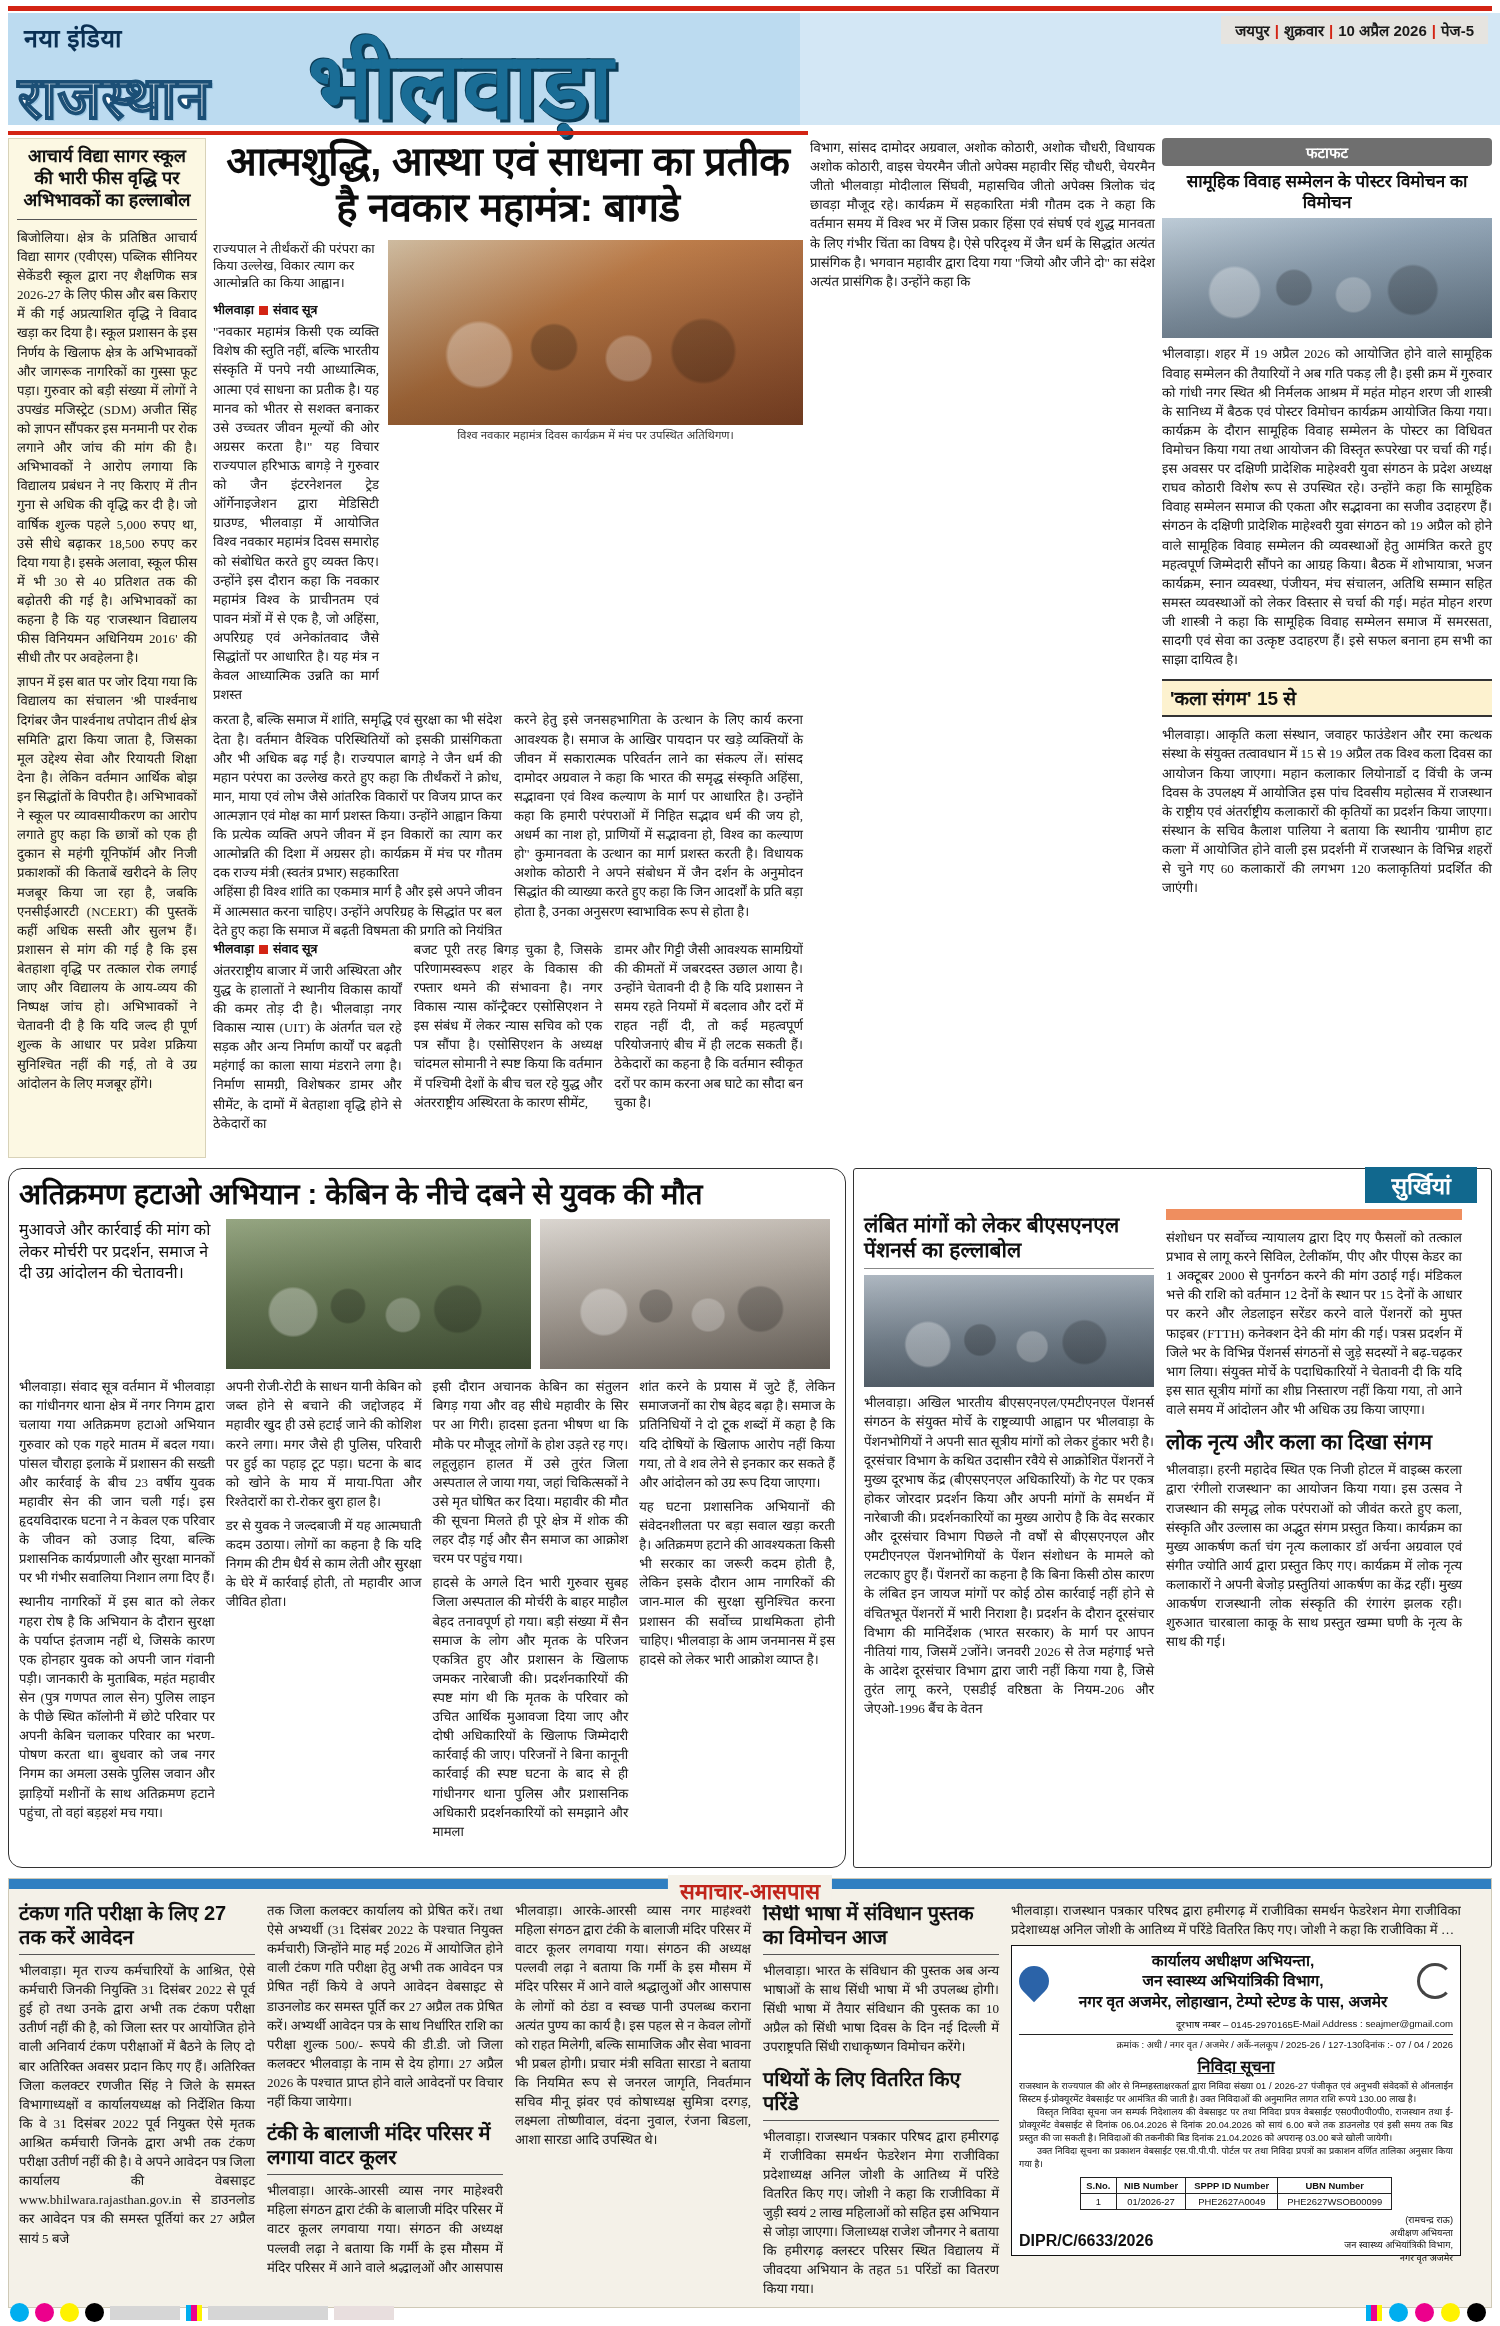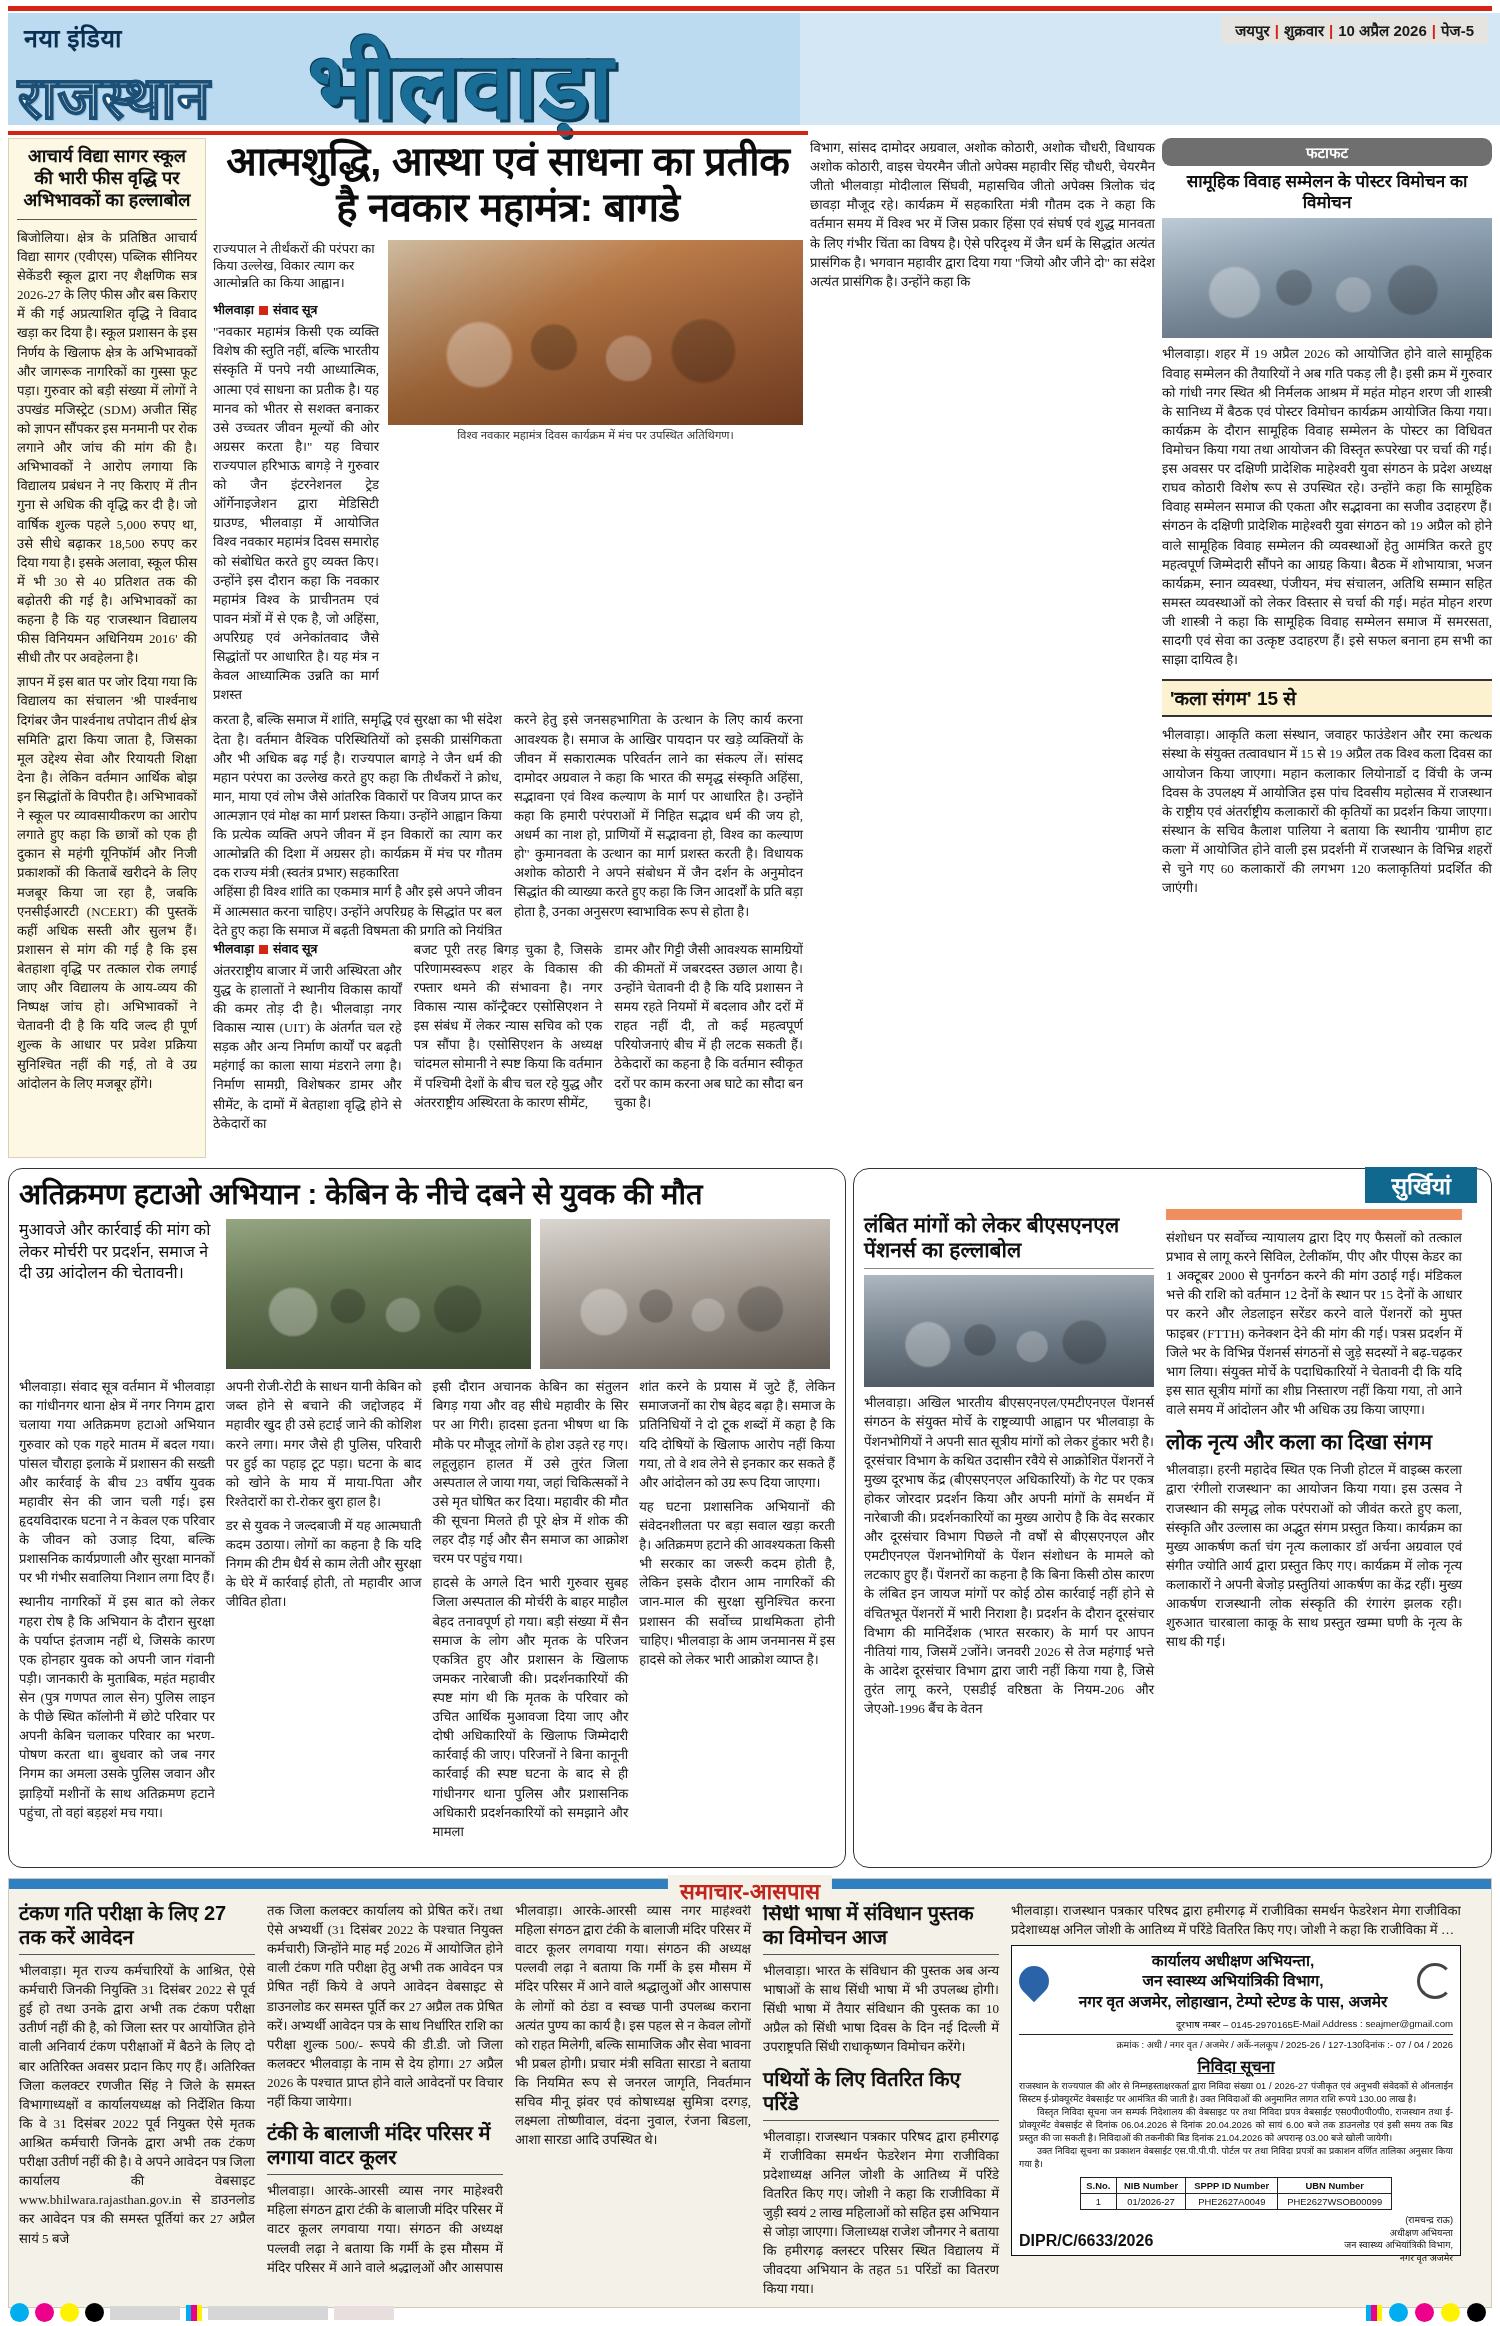--- a/index.html
+++ b/index.html
@@ -60,30 +60,30 @@
   .cols2{column-count:2;column-gap:12px;}
 
   .kicker{font-family:"Liberation Sans",sans-serif;font-size:12.6px;font-weight:bold;margin-bottom:4px;}
   .kicker .sq{display:inline-block;width:9px;height:9px;background:#d32414;margin:0 5px;vertical-align:middle;}
 
   
   .sec-hl{font-family:"Liberation Sans",sans-serif;font-weight:bold;font-size:26.5px;text-align:center;color:#0c0c0c;border-top:2.5px solid #222;border-bottom:2.5px solid #222;padding:5px 0 6px 0;margin:10px 0 9px 0;}
 
   
   .boxcol{width:330px;}
-  .tag-dark{background:#6f6f6f;color:#fff;font-family:"Liberation Sans",sans-serif;font-weight:bold;font-size:15px;text-align:center;padding:4px 7px;border-radius:9px;}
+  .tag-dark{background:#6f6f6f;color:#fff;font-family:"Liberation Sans",sans-serif;font-weight:bold;font-size:15px;text-align:center;padding:4px 7px;border-radius:4px;}
   .mini-hl{font-family:"Liberation Sans",sans-serif;font-weight:bold;font-size:17px;line-height:1.22;text-align:center;margin:6px 0 5px;}
   .thin-rule{border-bottom:1px solid #888;margin:5px 0 6px;}
   .panel-yellowbar{background:#fdf2cf;border-top:2px solid #333;border-bottom:2px solid #333;font-family:"Liberation Sans",sans-serif;font-weight:bold;font-size:19px;padding:4px 8px;margin:10px 0 8px;}
   .panel-head{font-family:"Liberation Sans",sans-serif;font-weight:bold;font-size:21px;line-height:1.2;margin:10px 0 6px;}
 
   
   .bottom-zone{display:flex;gap:7px;margin-top:10px;height:700px;}
   .bl-box{width:838px;border:1.4px solid #333;border-radius:14px;padding:8px 10px;box-sizing:border-box;}
-  .br-box{width:640px;border:1.4px solid #333;border-radius:16px;padding:8px 10px;box-sizing:border-box;position:relative;}
+  .br-box{width:640px;border:1.4px solid #333;border-radius:3px;padding:8px 10px;box-sizing:border-box;position:relative;}
   .big-hl{font-family:"Liberation Sans",sans-serif;font-weight:bold;font-size:29px;line-height:1.18;color:#0c0c0c;}
   .sub-left{font-family:"Liberation Sans",sans-serif;font-size:16px;line-height:1.34;width:198px;}
   .surkhiyan{position:absolute;right:14px;top:-2px;background:#11688e;color:#fff;font-family:"Liberation Sans",sans-serif;font-weight:bold;font-size:23px;padding:2px 26px;}
   .orangebar{height:11px;background:#ef8e5f;margin:6px 0 8px 0;}
 
   
   .na-zone{margin-top:10px;background:#f4f1e8;border:1px solid #cfc9b6;padding:8px 10px;box-sizing:border-box;height:430px;position:relative;}
   .na-bluebar{position:absolute;left:0;top:0;height:10px;background:#2f7fc1;width:100%;}
   .na-title{position:absolute;left:50%;transform:translateX(-50%);top:-4px;background:#f4f1e8;color:#c0241a;font-family:"Liberation Sans",sans-serif;font-weight:bold;font-size:22px;padding:0 12px;}
   .na-cols{display:flex;gap:12px;margin-top:14px;}

